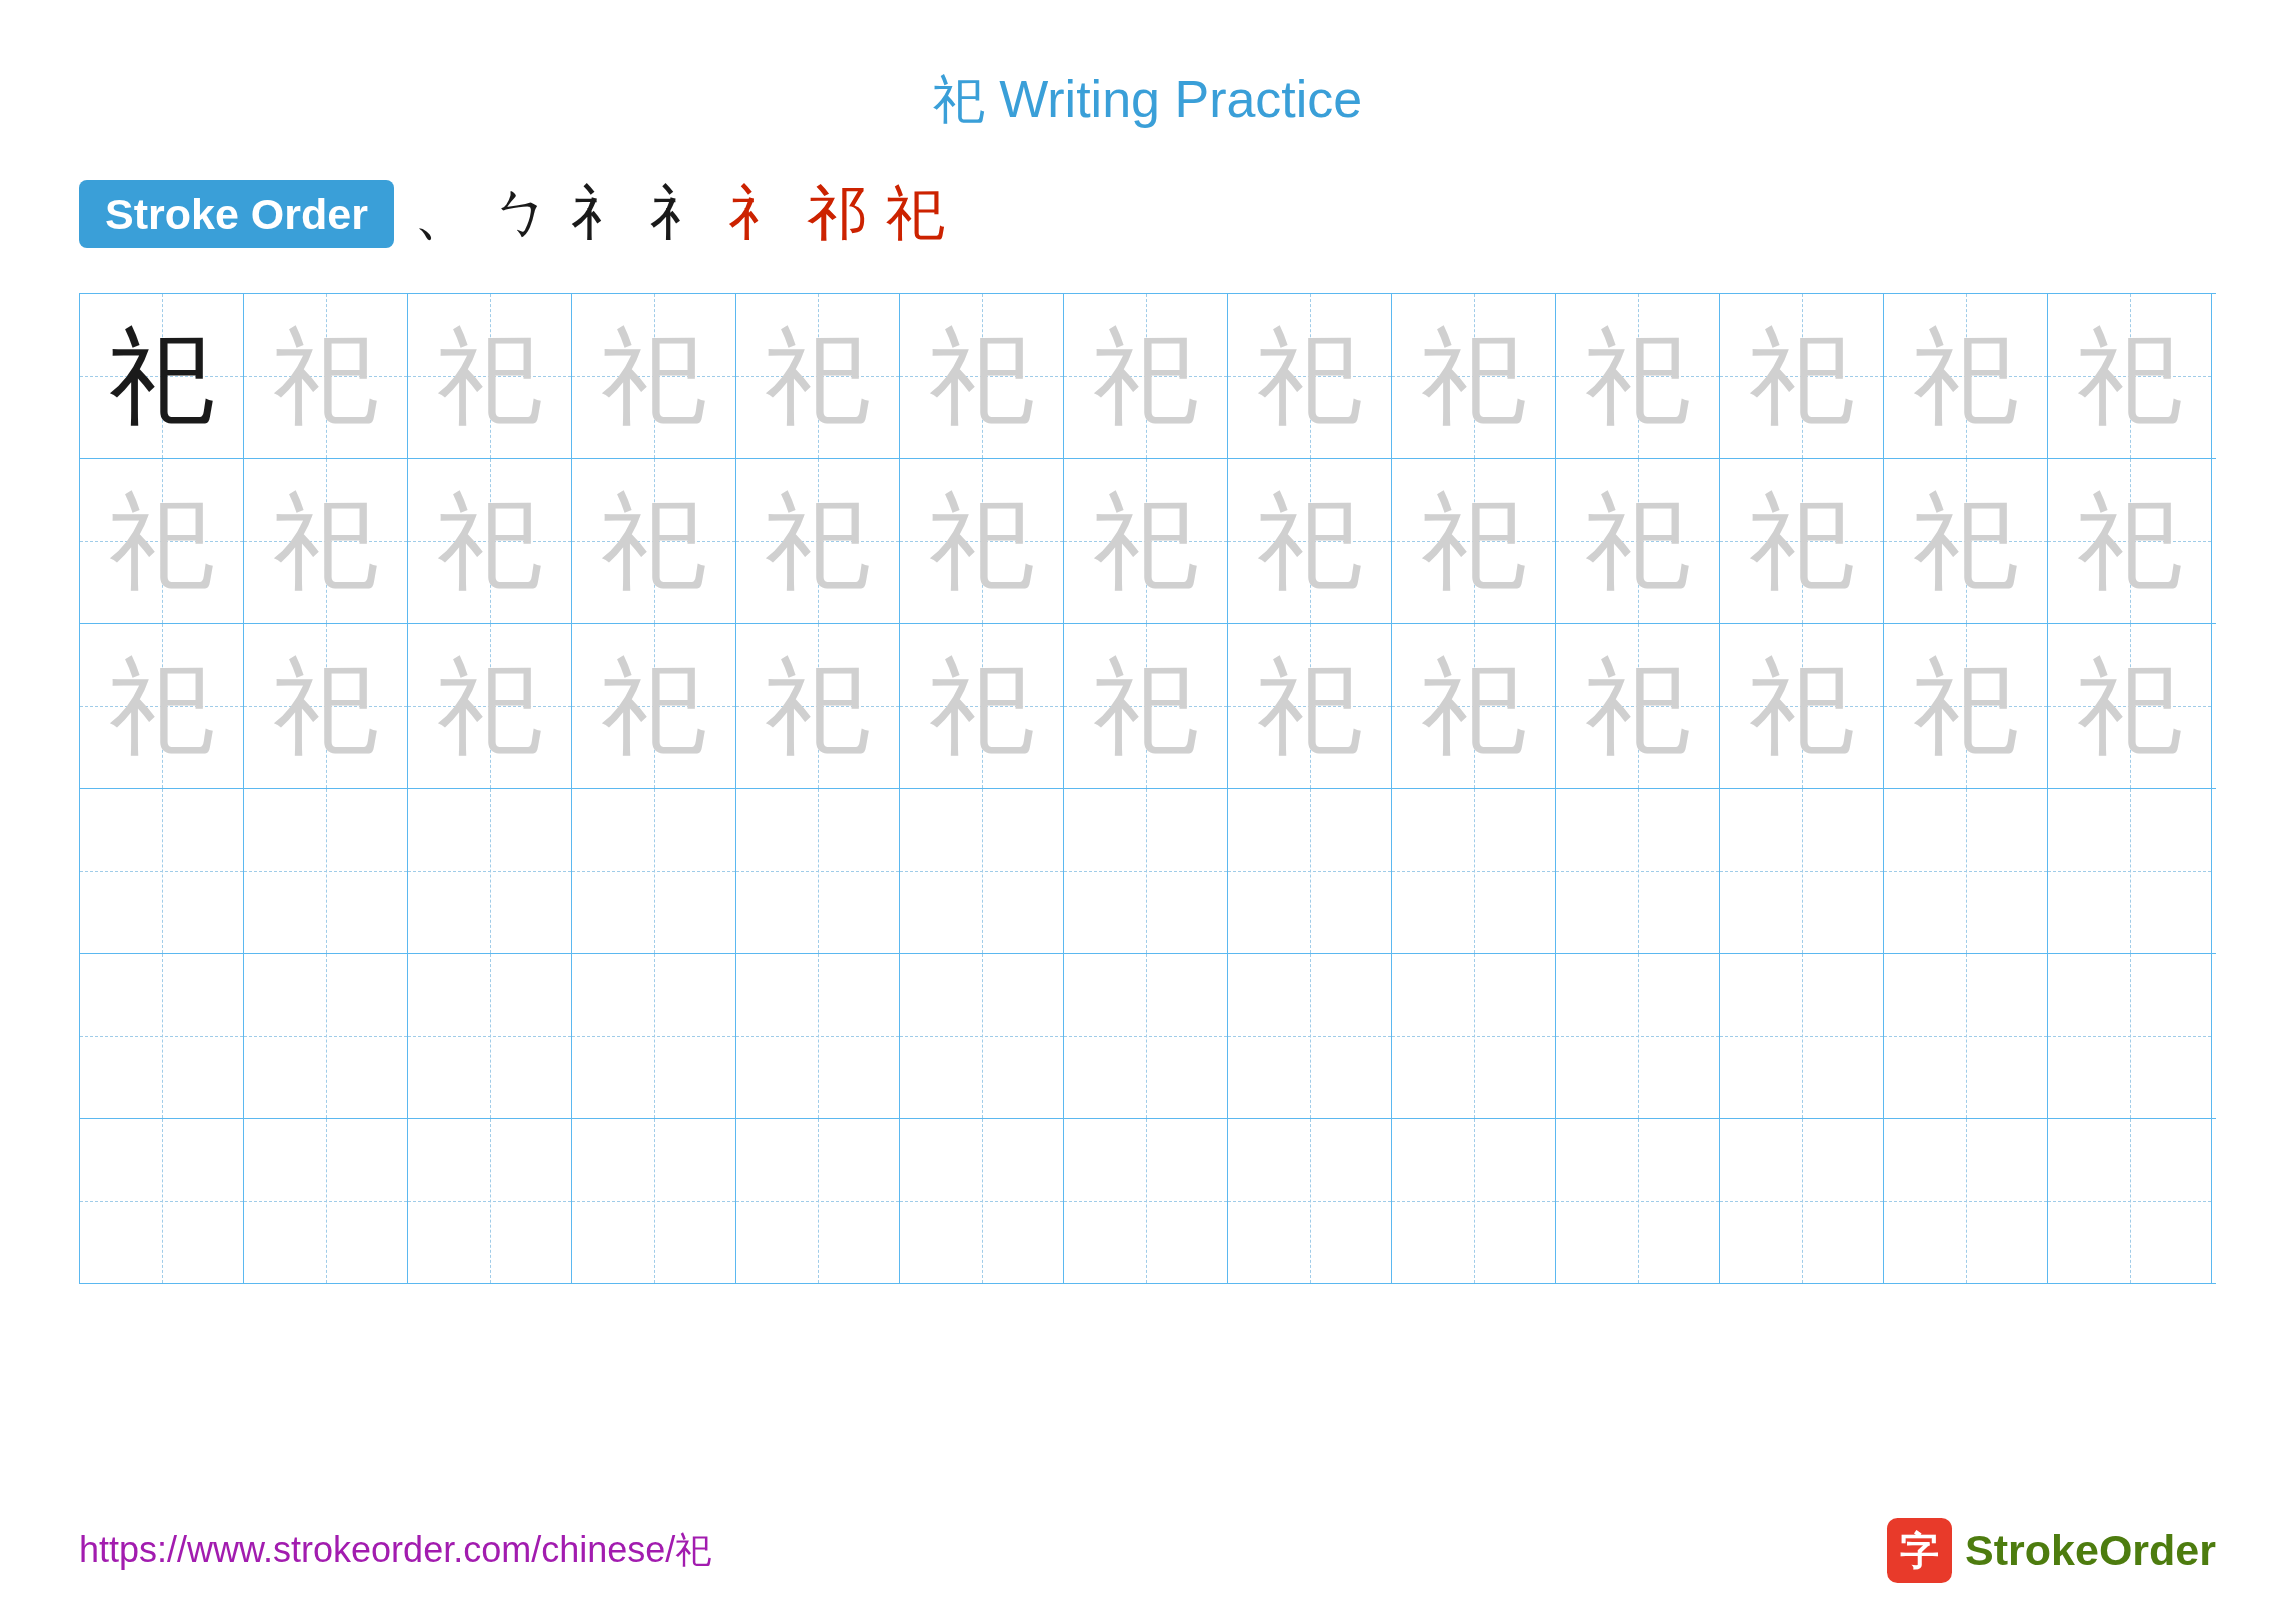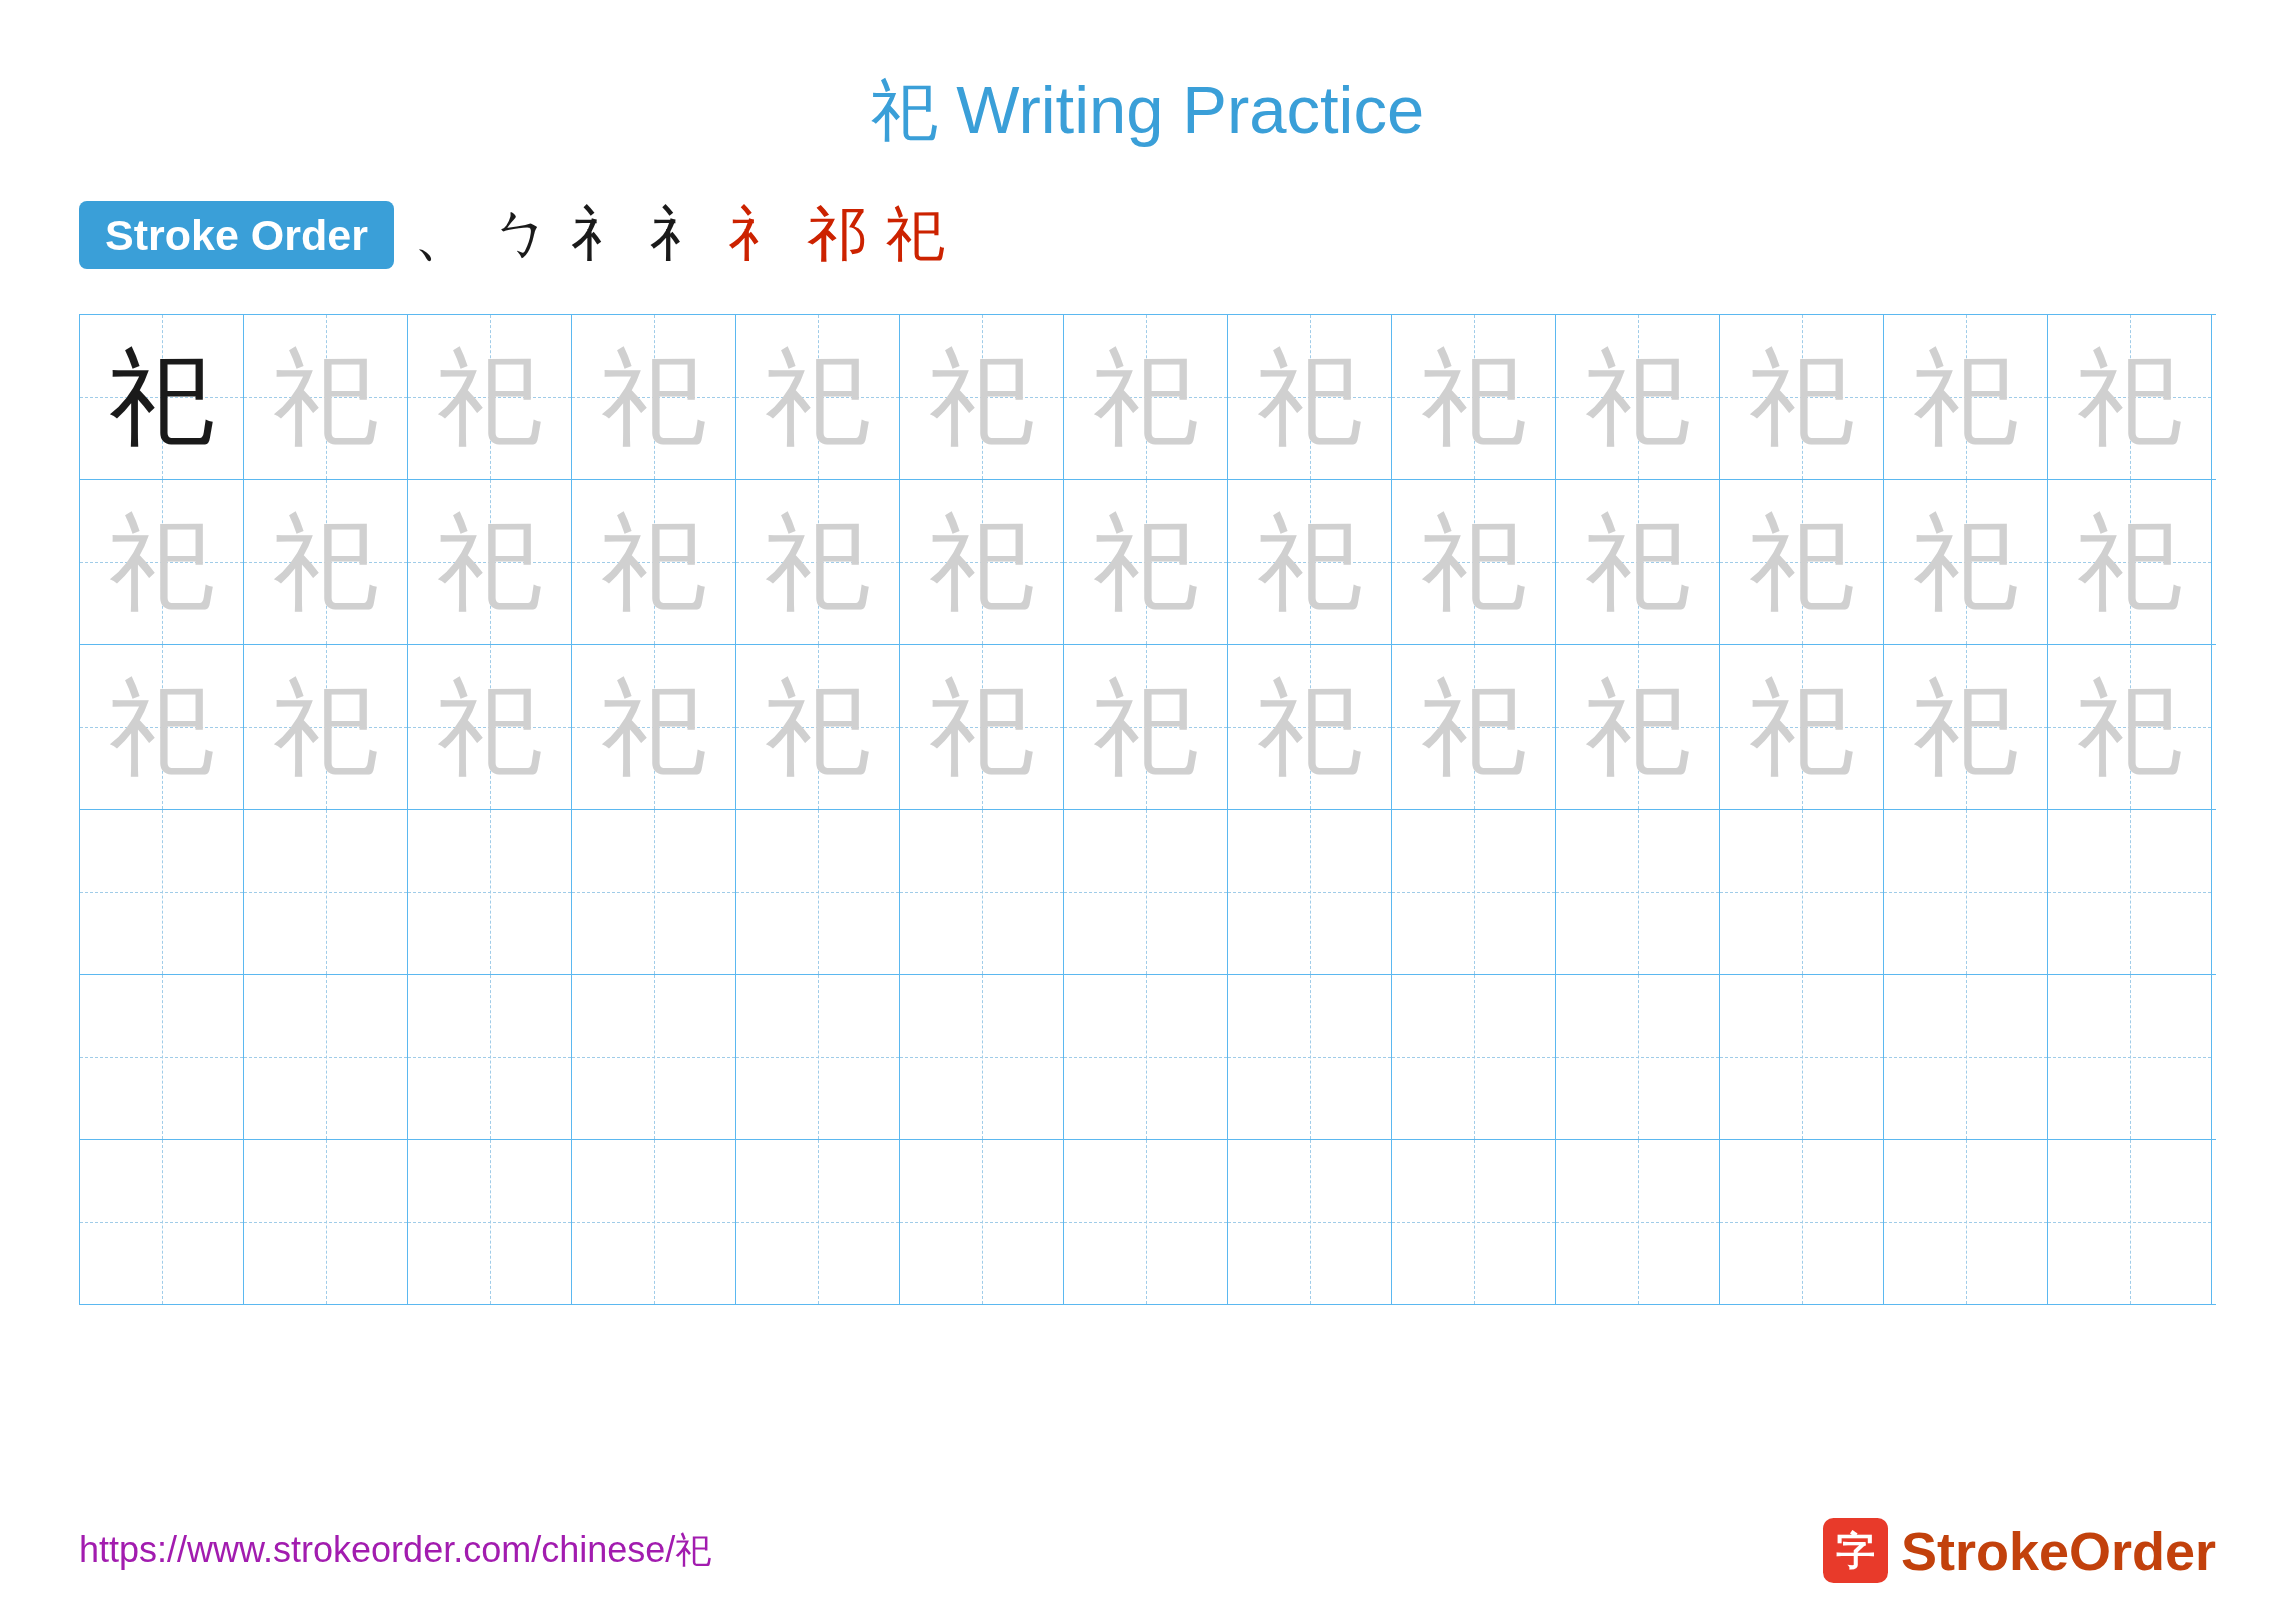--- a/index.html
+++ b/index.html
@@ -8,21 +8,21 @@
       height: 1622px;
       background: #ffffff;
       font-family: serif;
       position: relative;
       overflow: hidden;
     }
 
     .page-title {
       text-align: center;
       color: #3a9fd8;
-      font-size: 67px;
+      font-size: 52px;
       font-weight: normal;
       margin-top: 65px;
       margin-bottom: 39px;
       font-family: Arial, sans-serif;
     }
 
     .stroke-order-row {
       display: flex;
       align-items: center;
       margin-left: 79px;
@@ -151,23 +151,23 @@
       border-radius: 10.5px;
       display: flex;
       align-items: center;
       justify-content: center;
       color: white;
       font-size: 39px;
       font-weight: bold;
     }
 
     .footer-logo-text {
-      font-size: 54px;
+      font-size: 43px;
       font-weight: bold;
-      color: #c2410c;
+      color: #4d7c0f;
       font-family: Arial, sans-serif;
     }
   </style>
 </head>
 <body>
 
 <h1 class="page-title">祀 Writing Practice</h1>
 
 <div class="stroke-order-row">
   <span class="stroke-order-badge">Stroke Order</span>

